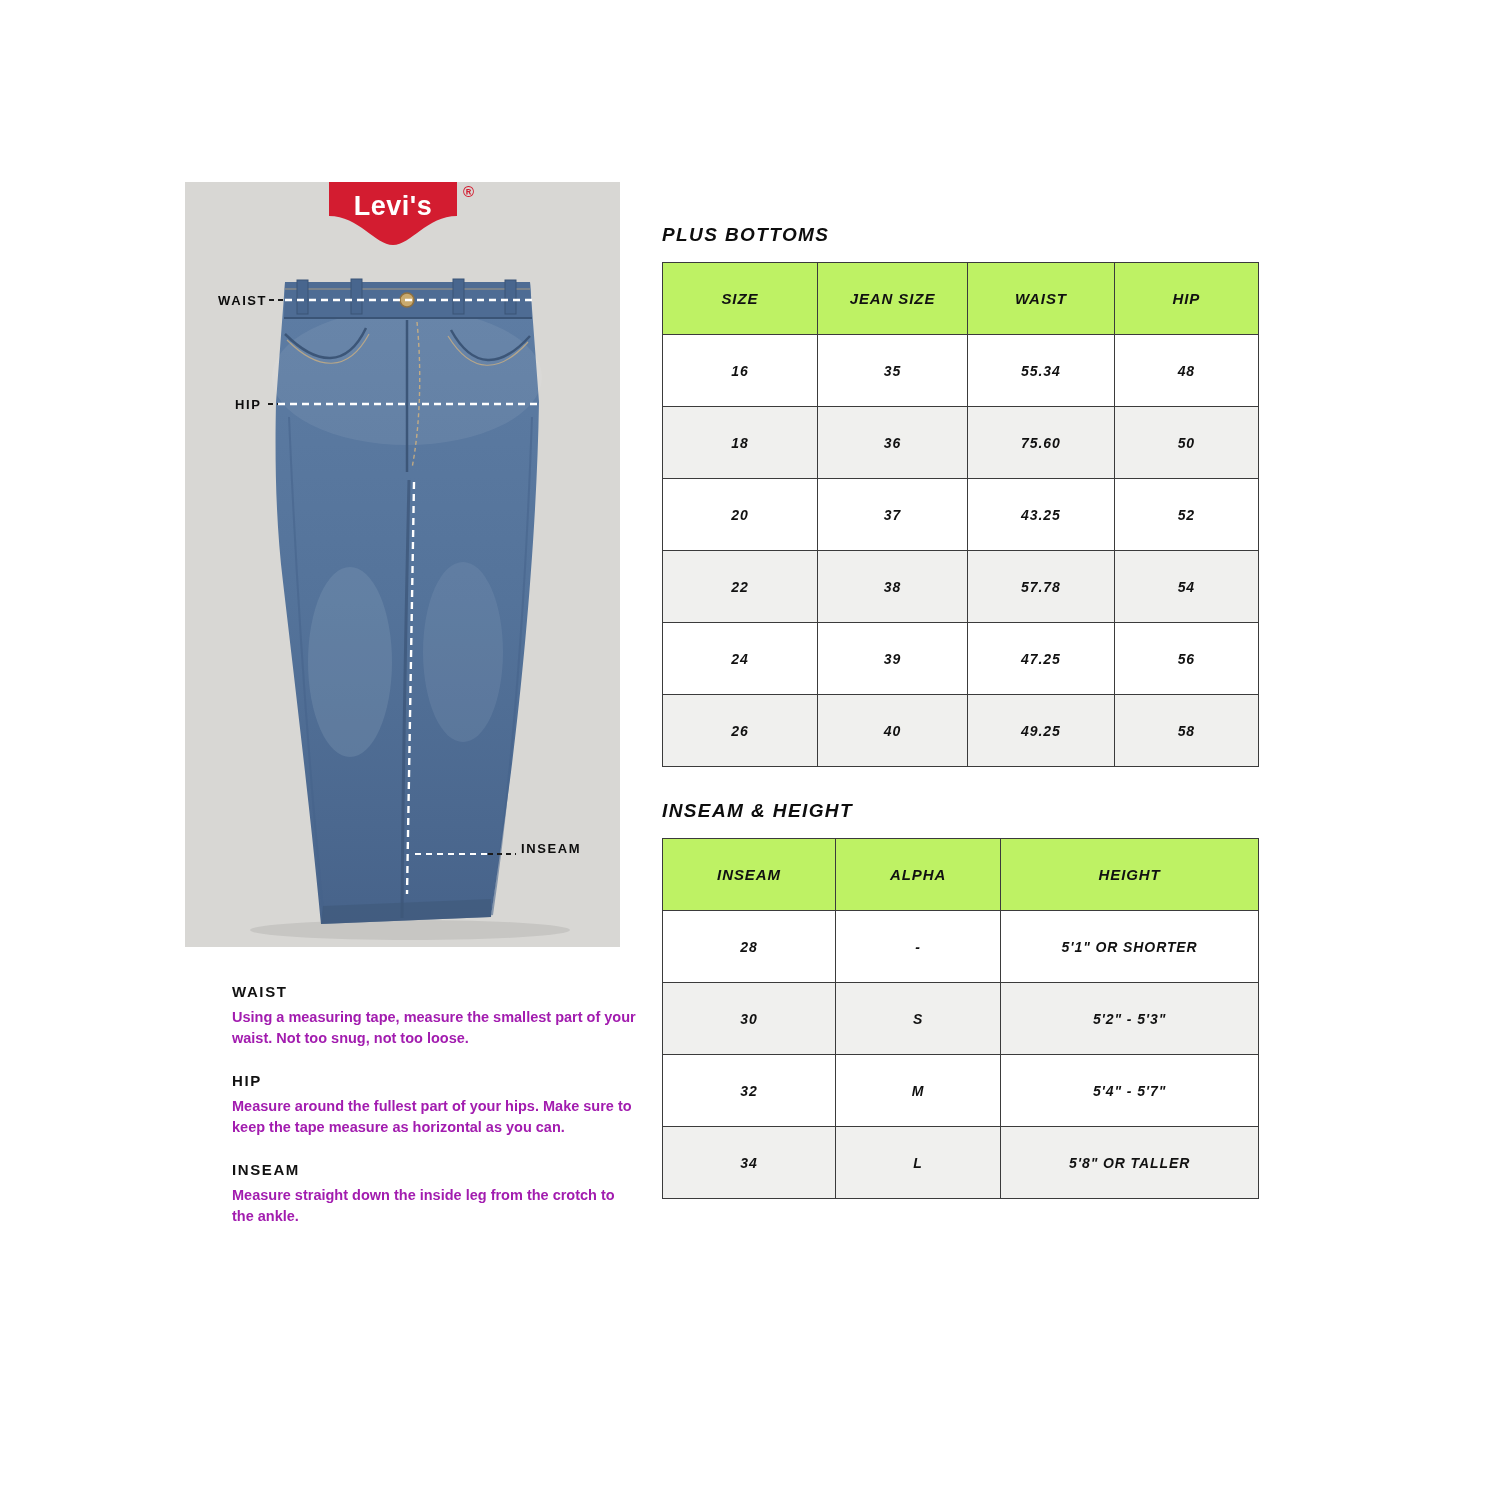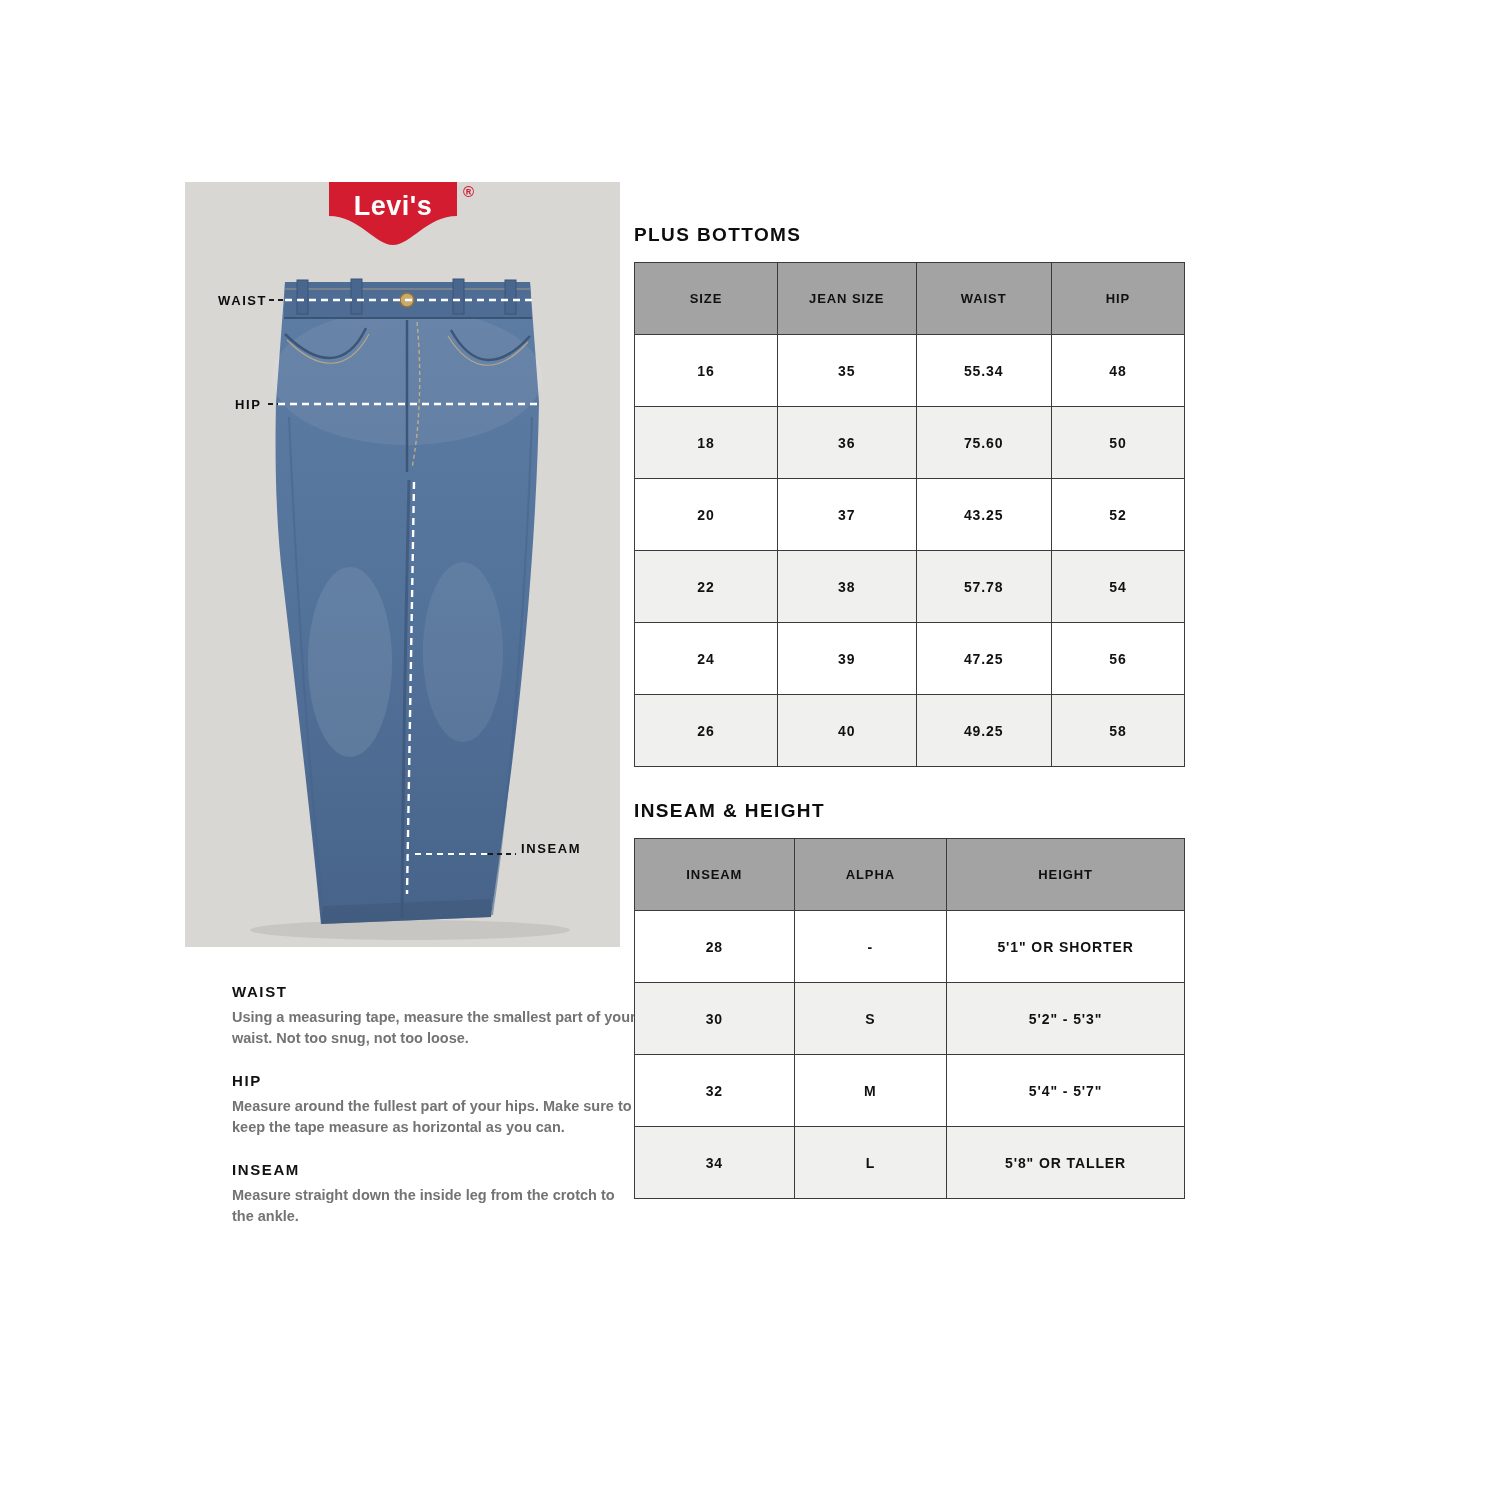--- a/index.html
+++ b/index.html
@@ -25,35 +25,35 @@
   }
   .measure-label{
     position:absolute;font-size:13px;font-weight:bold;letter-spacing:1.6px;color:#0d0d0d;
   }
   .lbl-waist{left:33px;top:111px;}
   .lbl-hip{left:50px;top:215px;}
   .lbl-inseam{left:336px;top:659px;}
   .defs{position:absolute;left:232px;top:983px;width:404px;}
   .def-term{font-size:15px;font-weight:bold;letter-spacing:1.6px;margin:0 0 7px 0;}
   .def-text{
-    font-size:14.5px;font-weight:600;line-height:1.42;margin:0 0 24px 0;color:#737373;
-  }
-  .right-col{position:absolute;left:634px;top:224px;width:551px;}
+    font-size:14.5px;font-weight:600;line-height:1.42;margin:0 0 24px 0;color:#a21caf;
+  }
+  .right-col{position:absolute;left:662px;top:224px;width:597px;font-style:italic;}
   .section-title{
     font-size:19px;font-weight:bold;letter-spacing:1.4px;margin:0 0 16px 0;color:#0d0d0d;
   }
   table.size-table{
     width:100%;border-collapse:collapse;border:1px solid #3b3b3b;
     margin:0 0 33px 0;table-layout:fixed;
   }
   table.size-table th, table.size-table td{
     border:1px solid #3b3b3b;text-align:center;vertical-align:middle;
     font-weight:bold;letter-spacing:0.9px;padding:0;
   }
-  table.size-table th{height:71px;background:#a3a3a3;font-size:13px;}
+  table.size-table th{height:71px;background:#bef264;font-size:15px;}
   table.size-table td{height:71px;font-size:14px;background:#ffffff;}
   table.size-table tbody tr:nth-child(even) td{background:#f0f0ee;}
   table.plus-table th:nth-child(1){width:26%;}
   table.plus-table th:nth-child(2){width:25.2%;}
   table.plus-table th:nth-child(3){width:24.6%;}
   table.plus-table th:nth-child(4){width:24.2%;}
   table.inseam-table th:nth-child(1){width:29%;}
   table.inseam-table th:nth-child(2){width:27.7%;}
   table.inseam-table th:nth-child(3){width:43.3%;}
 </style>

